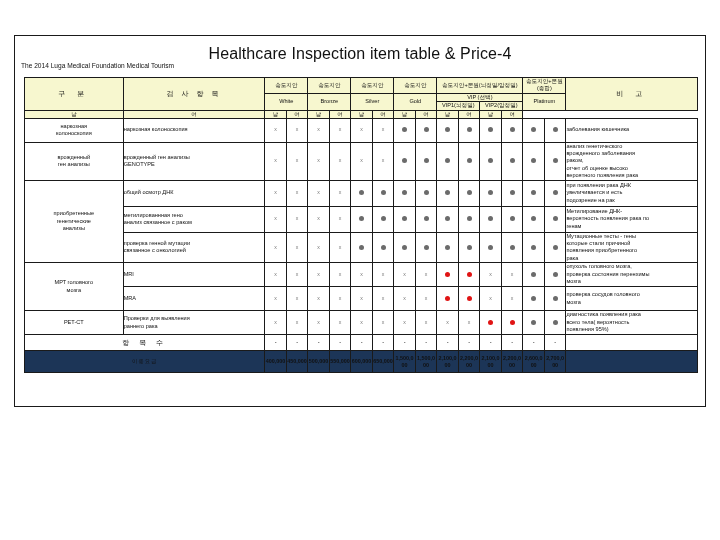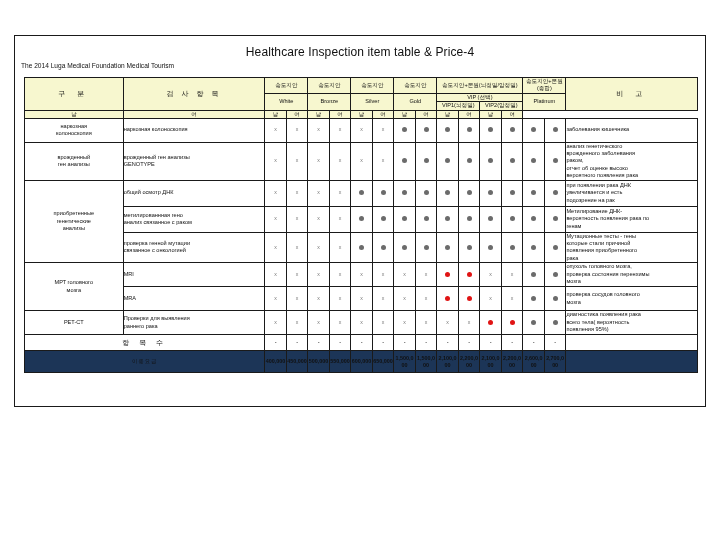--- a/index.html
+++ b/index.html
@@ -11,21 +11,21 @@
   #page{position:relative;width:720px;height:540px;}
 
   
   .frame{
     position:absolute;left:14px;top:35px;width:692px;height:372px;
     border:1px solid #1a1a1a;box-sizing:border-box;background:#fff;
   }
 
   .title{
     position:absolute;left:0;right:0;top:9px;text-align:center;
-    font-size:12px;color:#111;letter-spacing:.1px;
+    font-size:16px;color:#111;letter-spacing:.1px;
   }
   .subtitle{
     position:absolute;left:6px;top:26px;font-size:6.6px;color:#111;
   }
 
   
   table.grid{
     position:absolute;left:9px;top:41px;
     border-collapse:collapse;table-layout:fixed;
     width:674px;

